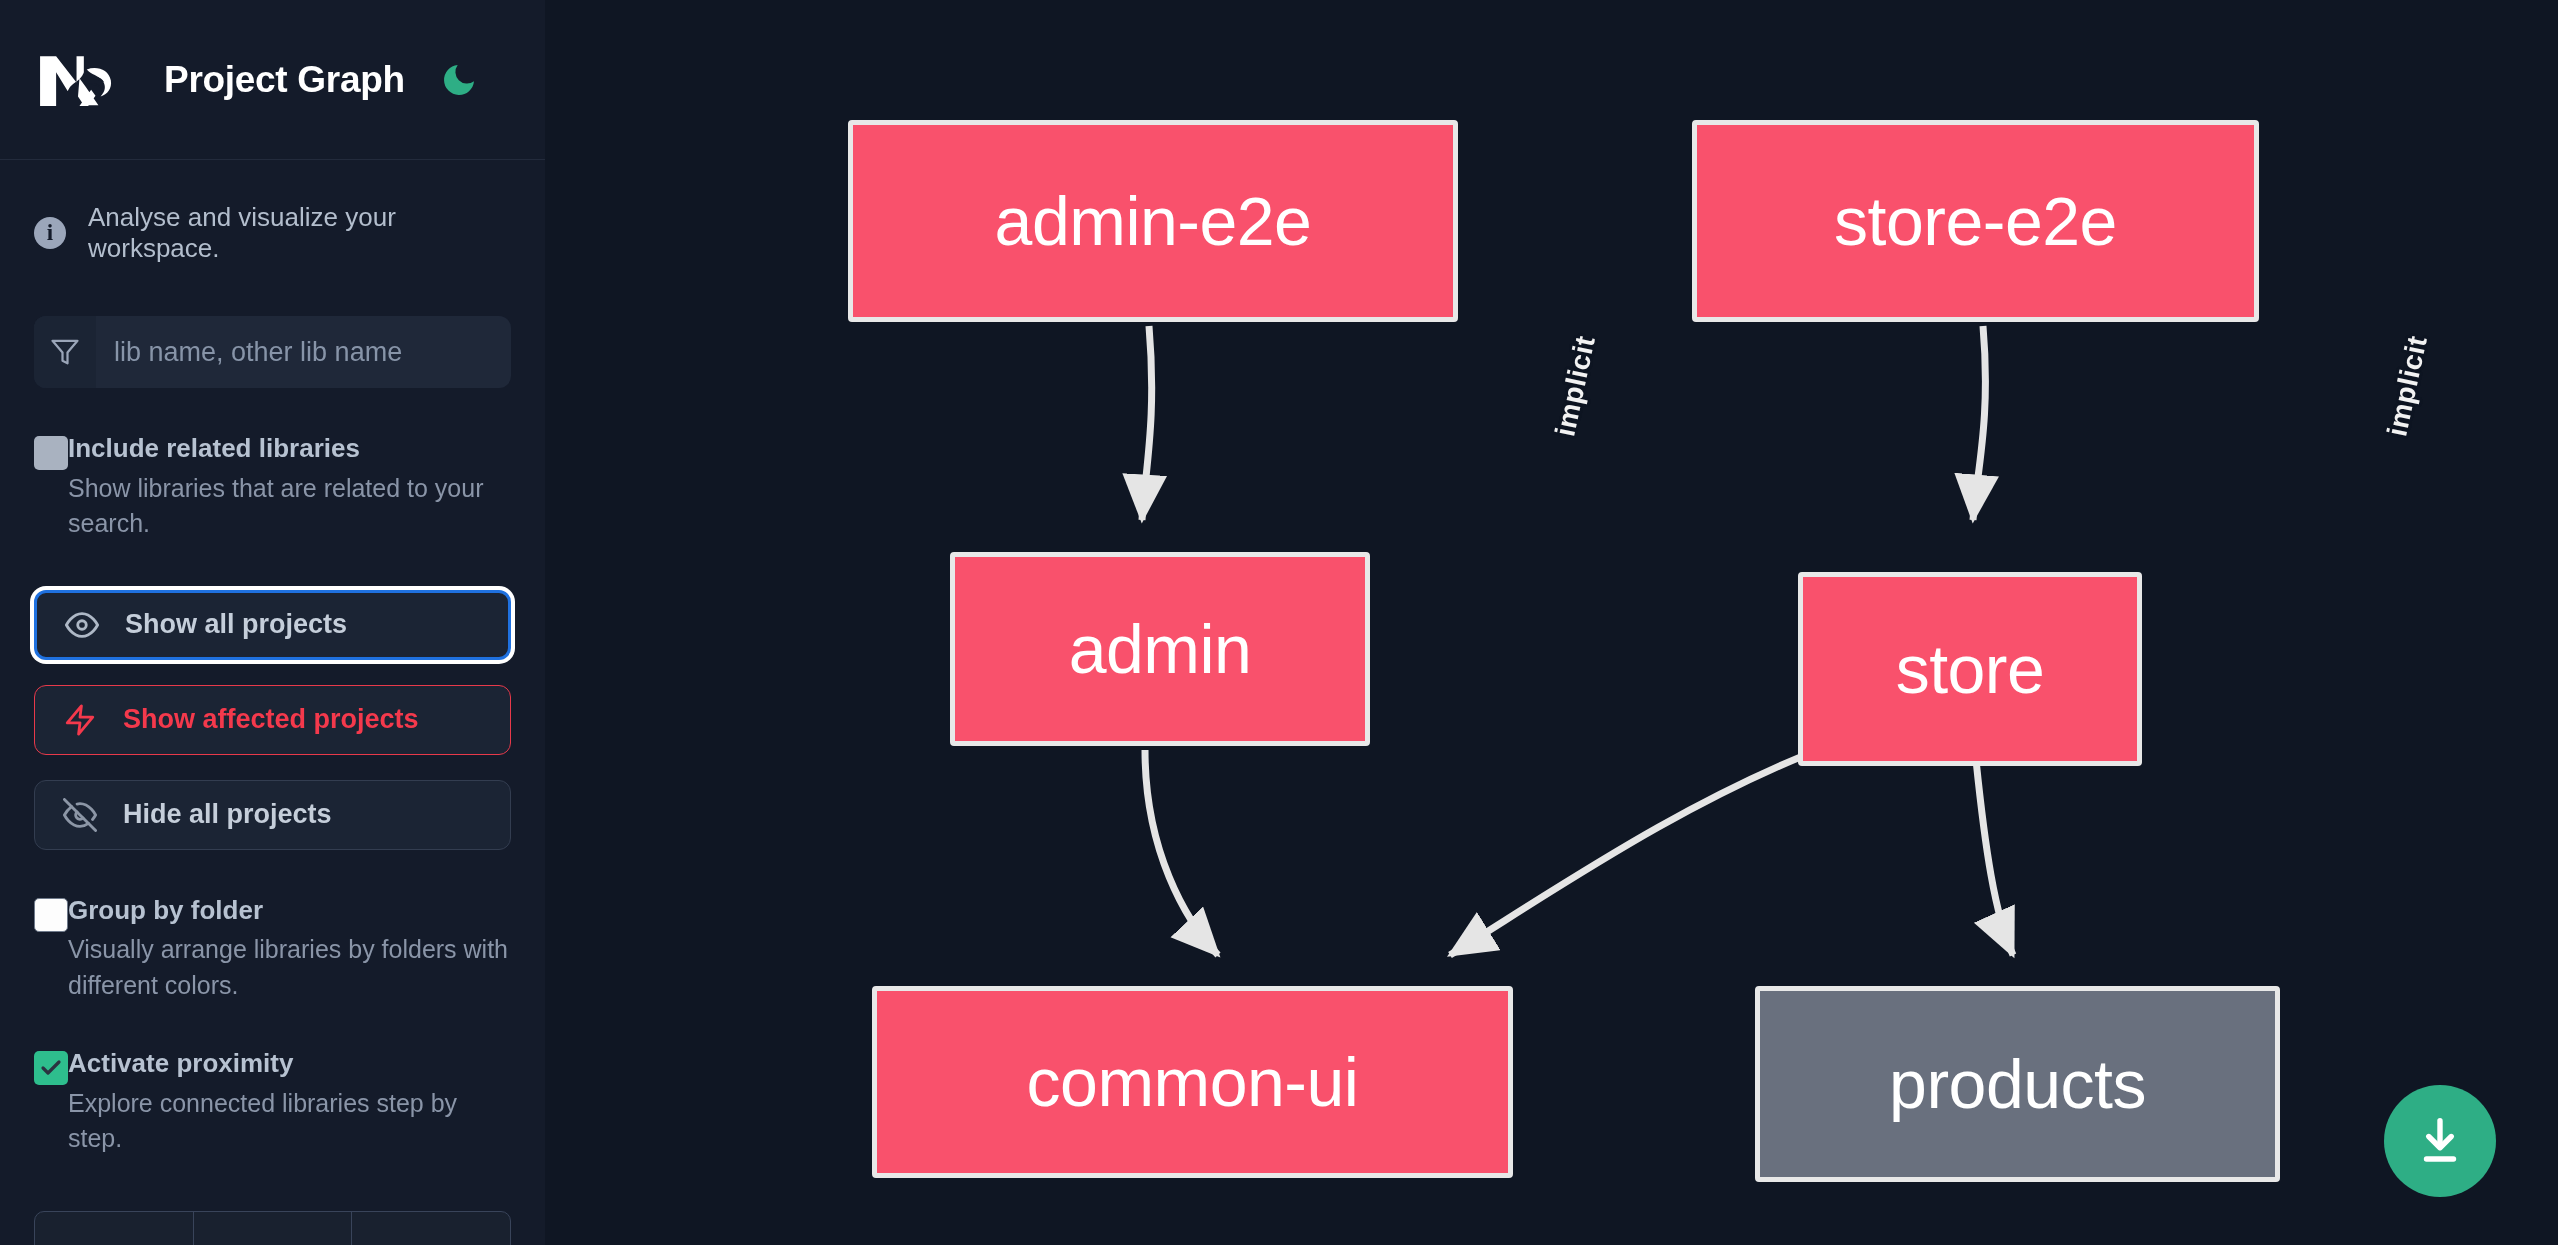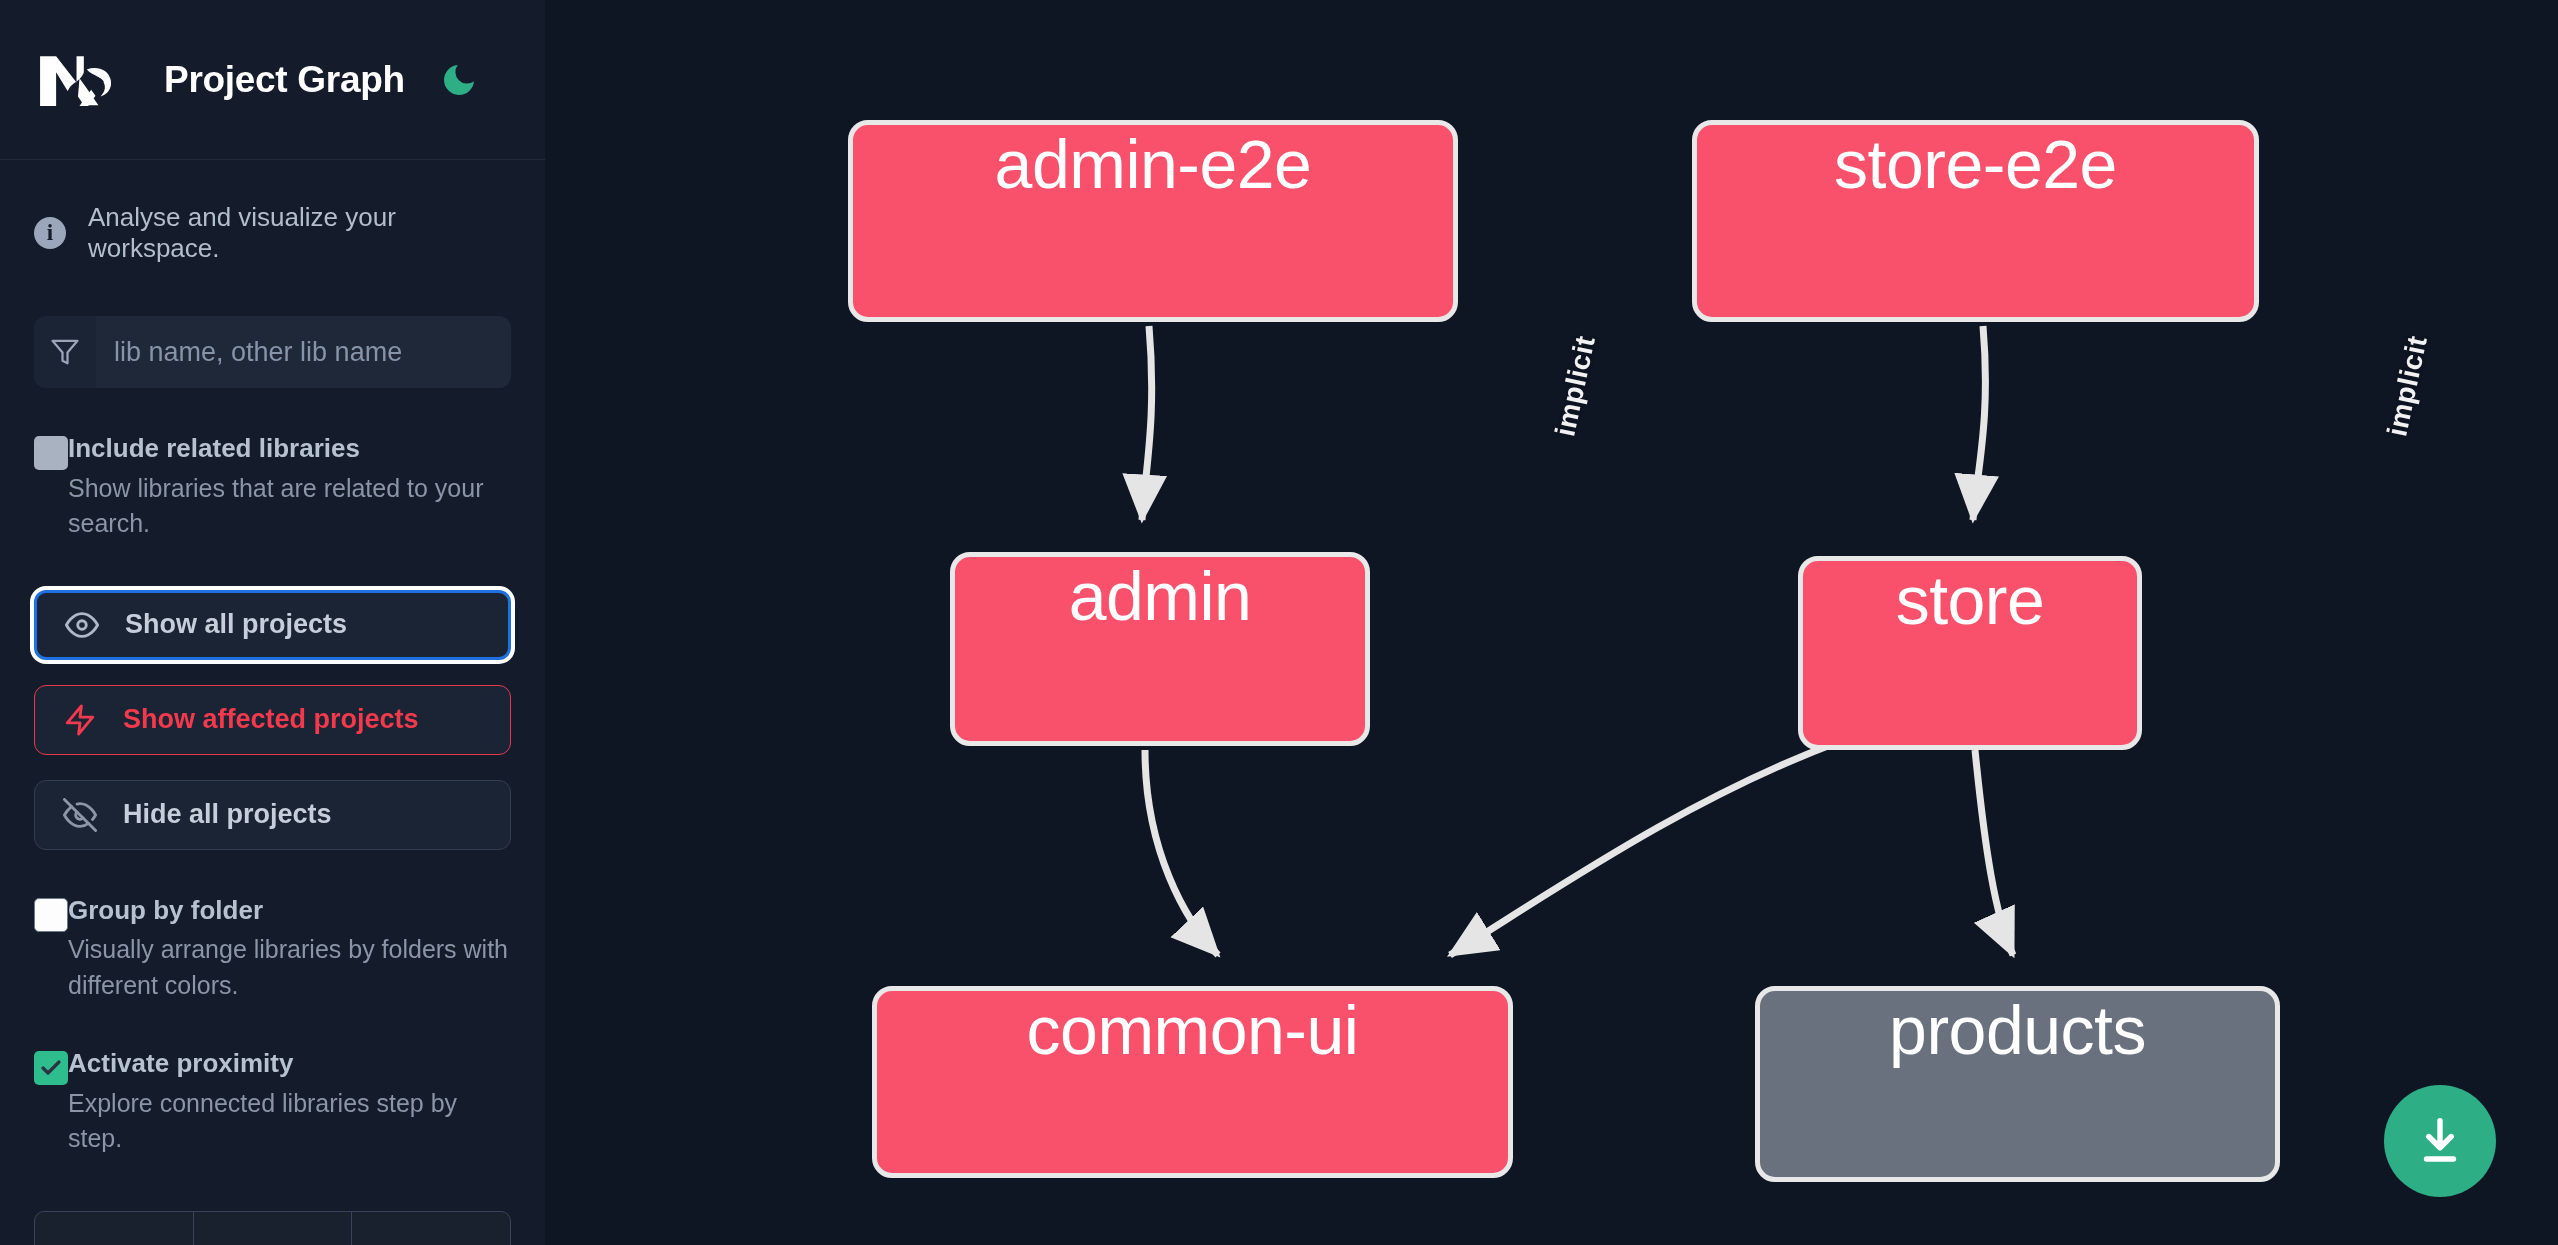--- a/index.html
+++ b/index.html
@@ -119,23 +119,23 @@
     width:21px; height:655px; border-radius:11px; background:#C2C2C2;
     cursor:pointer;
   }
 
   
   .canvas{
     position:relative; flex:1; height:1245px; background:#0F1623; overflow:hidden;
   }
   .gnode{
     position:absolute;
-    display:flex; align-items:flex-start; justify-content:center;
+    display:flex; align-items:center; justify-content:center;
     border:5px solid #E8E8E8;
-    border-radius:20px;
+    border-radius:4px;
     color:#ffffff;
     font-size:68px;
     font-family:"Liberation Sans", sans-serif;
     letter-spacing:-0.5px;
     cursor:pointer;
     white-space:nowrap;
   }
   .gnode.pink{ background:#F9516C; }
   .gnode.gray{ background:#69707E; }
 
@@ -291,21 +291,21 @@
     </div>
 
     <div class="gnode pink" style="left:1147px;top:120px;width:567px;height:202px;">
       <span>store-e2e</span>
     </div>
 
     <div class="gnode pink" style="left:405px;top:552px;width:420px;height:194px;">
       <span>admin</span>
     </div>
 
-    <div class="gnode pink" style="left:1253px;top:556px;width:344px;height:194px;">
+    <div class="gnode pink" style="left:1253px;top:572px;width:344px;height:194px;">
       <span>store</span>
     </div>
 
     <div class="gnode pink" style="left:327px;top:986px;width:641px;height:192px;">
       <span>common-ui</span>
     </div>
 
     <div class="gnode gray" style="left:1210px;top:986px;width:525px;height:196px;">
       <span>products</span>
     </div>

